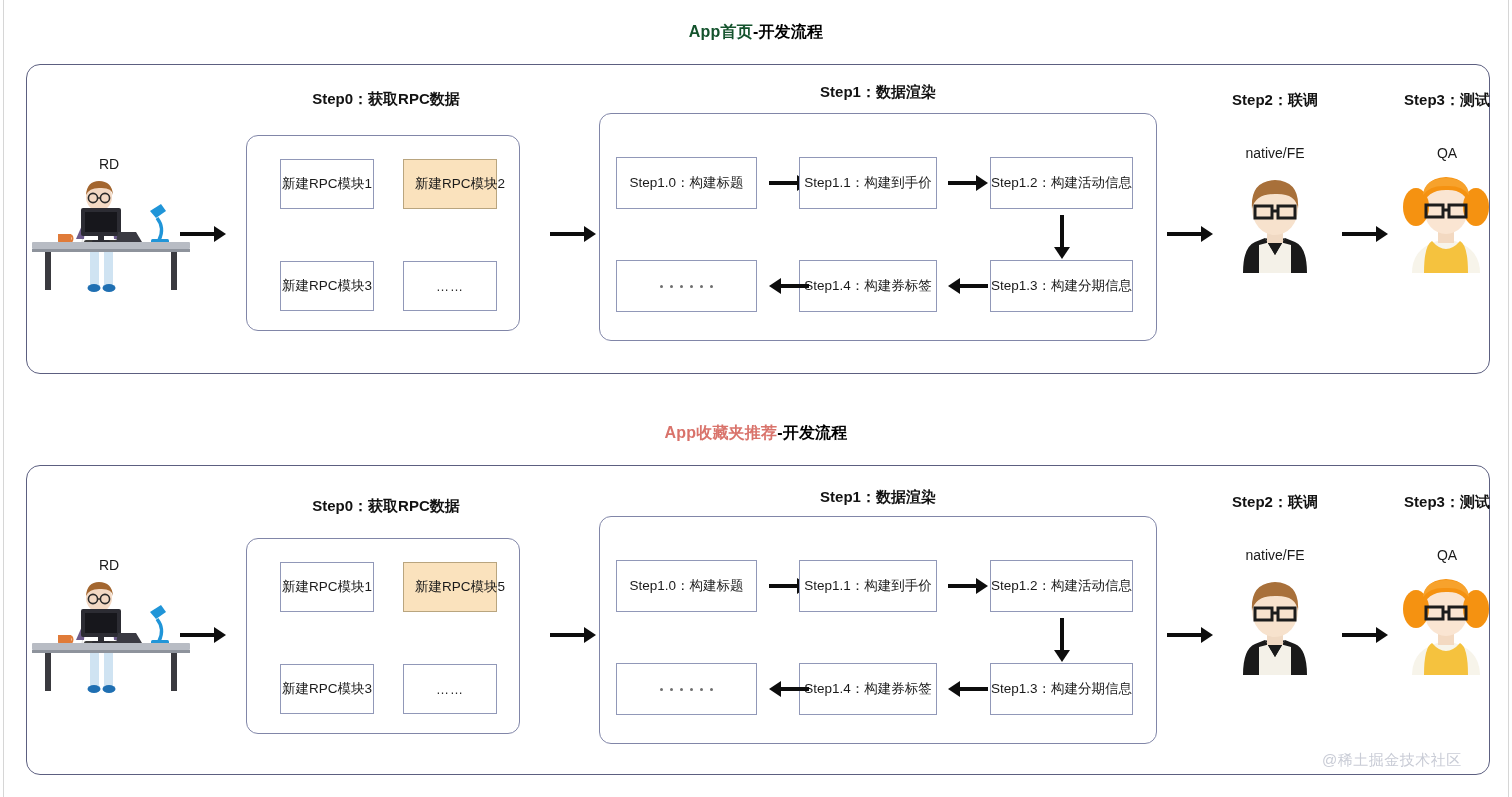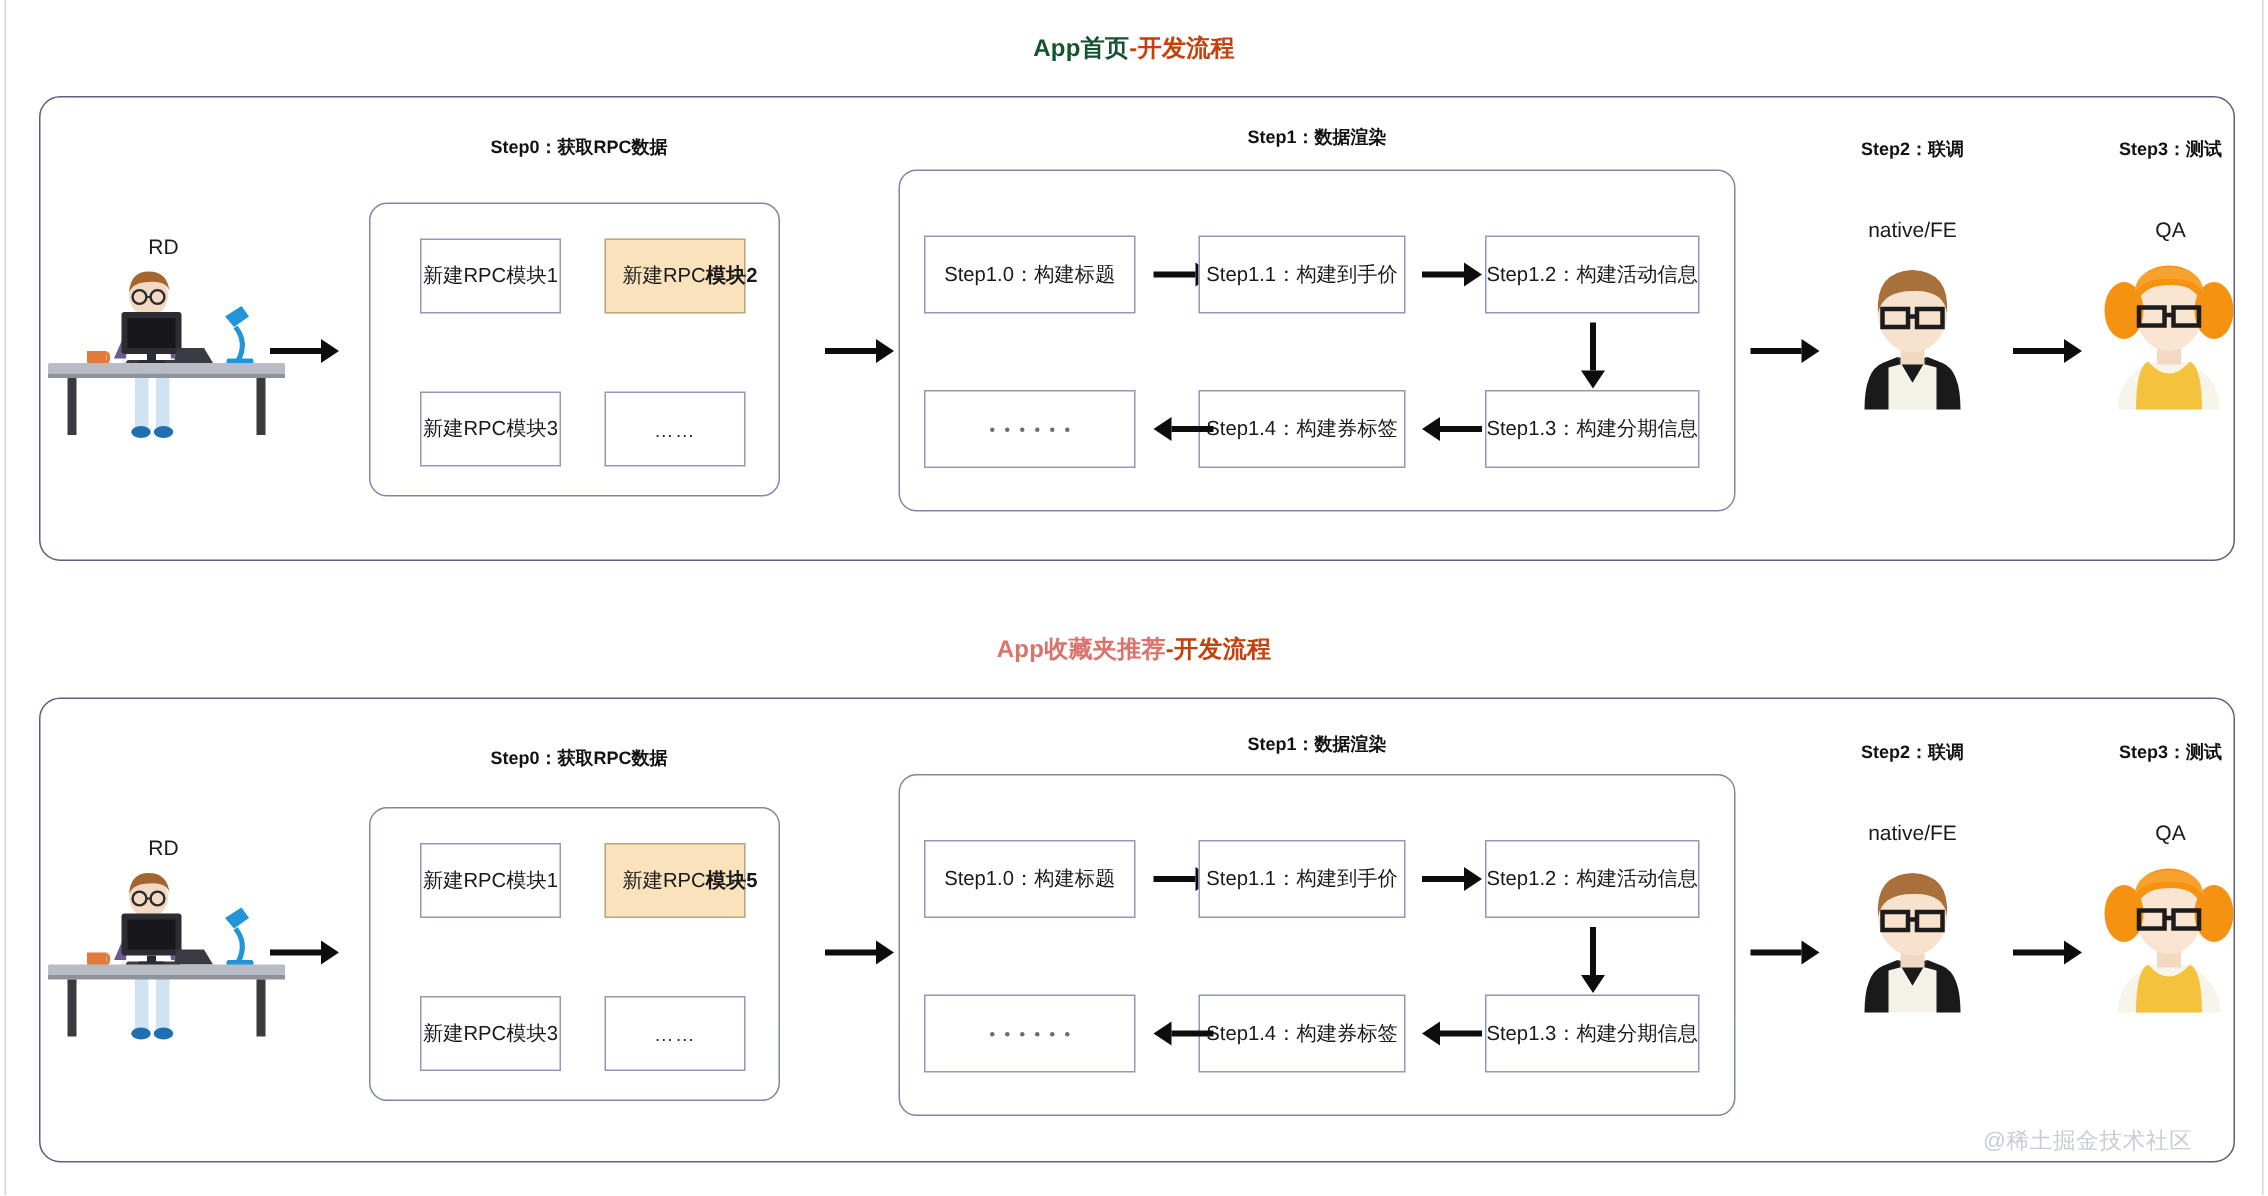--- a/index.html
+++ b/index.html
@@ -26,34 +26,34 @@
     position: absolute;
     width: 100%;
     text-align: center;
     font-size: 16px;
     font-weight: bold;
     letter-spacing: .2px;
     white-space: nowrap;
   }
   .section-title .accent-purple { color: #14532d; }
   .section-title .accent-red    { color: #d9736b; margin-top: 21px; }
-  .section-title .suffix        { color: #c2410c; }
+  .section-title .suffix        { color: #000000; }
 
   
   .flow-panel {
     position: absolute;
     border: 1.4px solid #5c5f80;
     border-radius: 14px;
     background: #ffffff;
   }
 
   
   .group-heading {
     position: absolute;
-    font-size: 12px;
+    font-size: 15px;
     font-weight: bold;
     color: #121212;
     white-space: nowrap;
     text-align: center;
   }
 
   
   .sub-panel {
     position: absolute;
     border: 1.2px solid #8186a8;
@@ -71,21 +71,21 @@
     justify-content: center;
     font-size: 13.5px;
     color: #1a1a1a;
     white-space: nowrap;
   }
   .node-box.highlight {
     background: #fae2bd;
     border-color: #b9a57f;
     padding-left: 20px;
   }
-  .node-box .bold-tail { font-weight: bold; }
+  .node-box .bold-tail { font-weight: normal; }
 
   .dots-box {
     position: absolute;
     border: 1.1px solid #9198b8;
     background: #ffffff;
     display: flex;
     align-items: center;
     justify-content: center;
     gap: 7px;
   }

